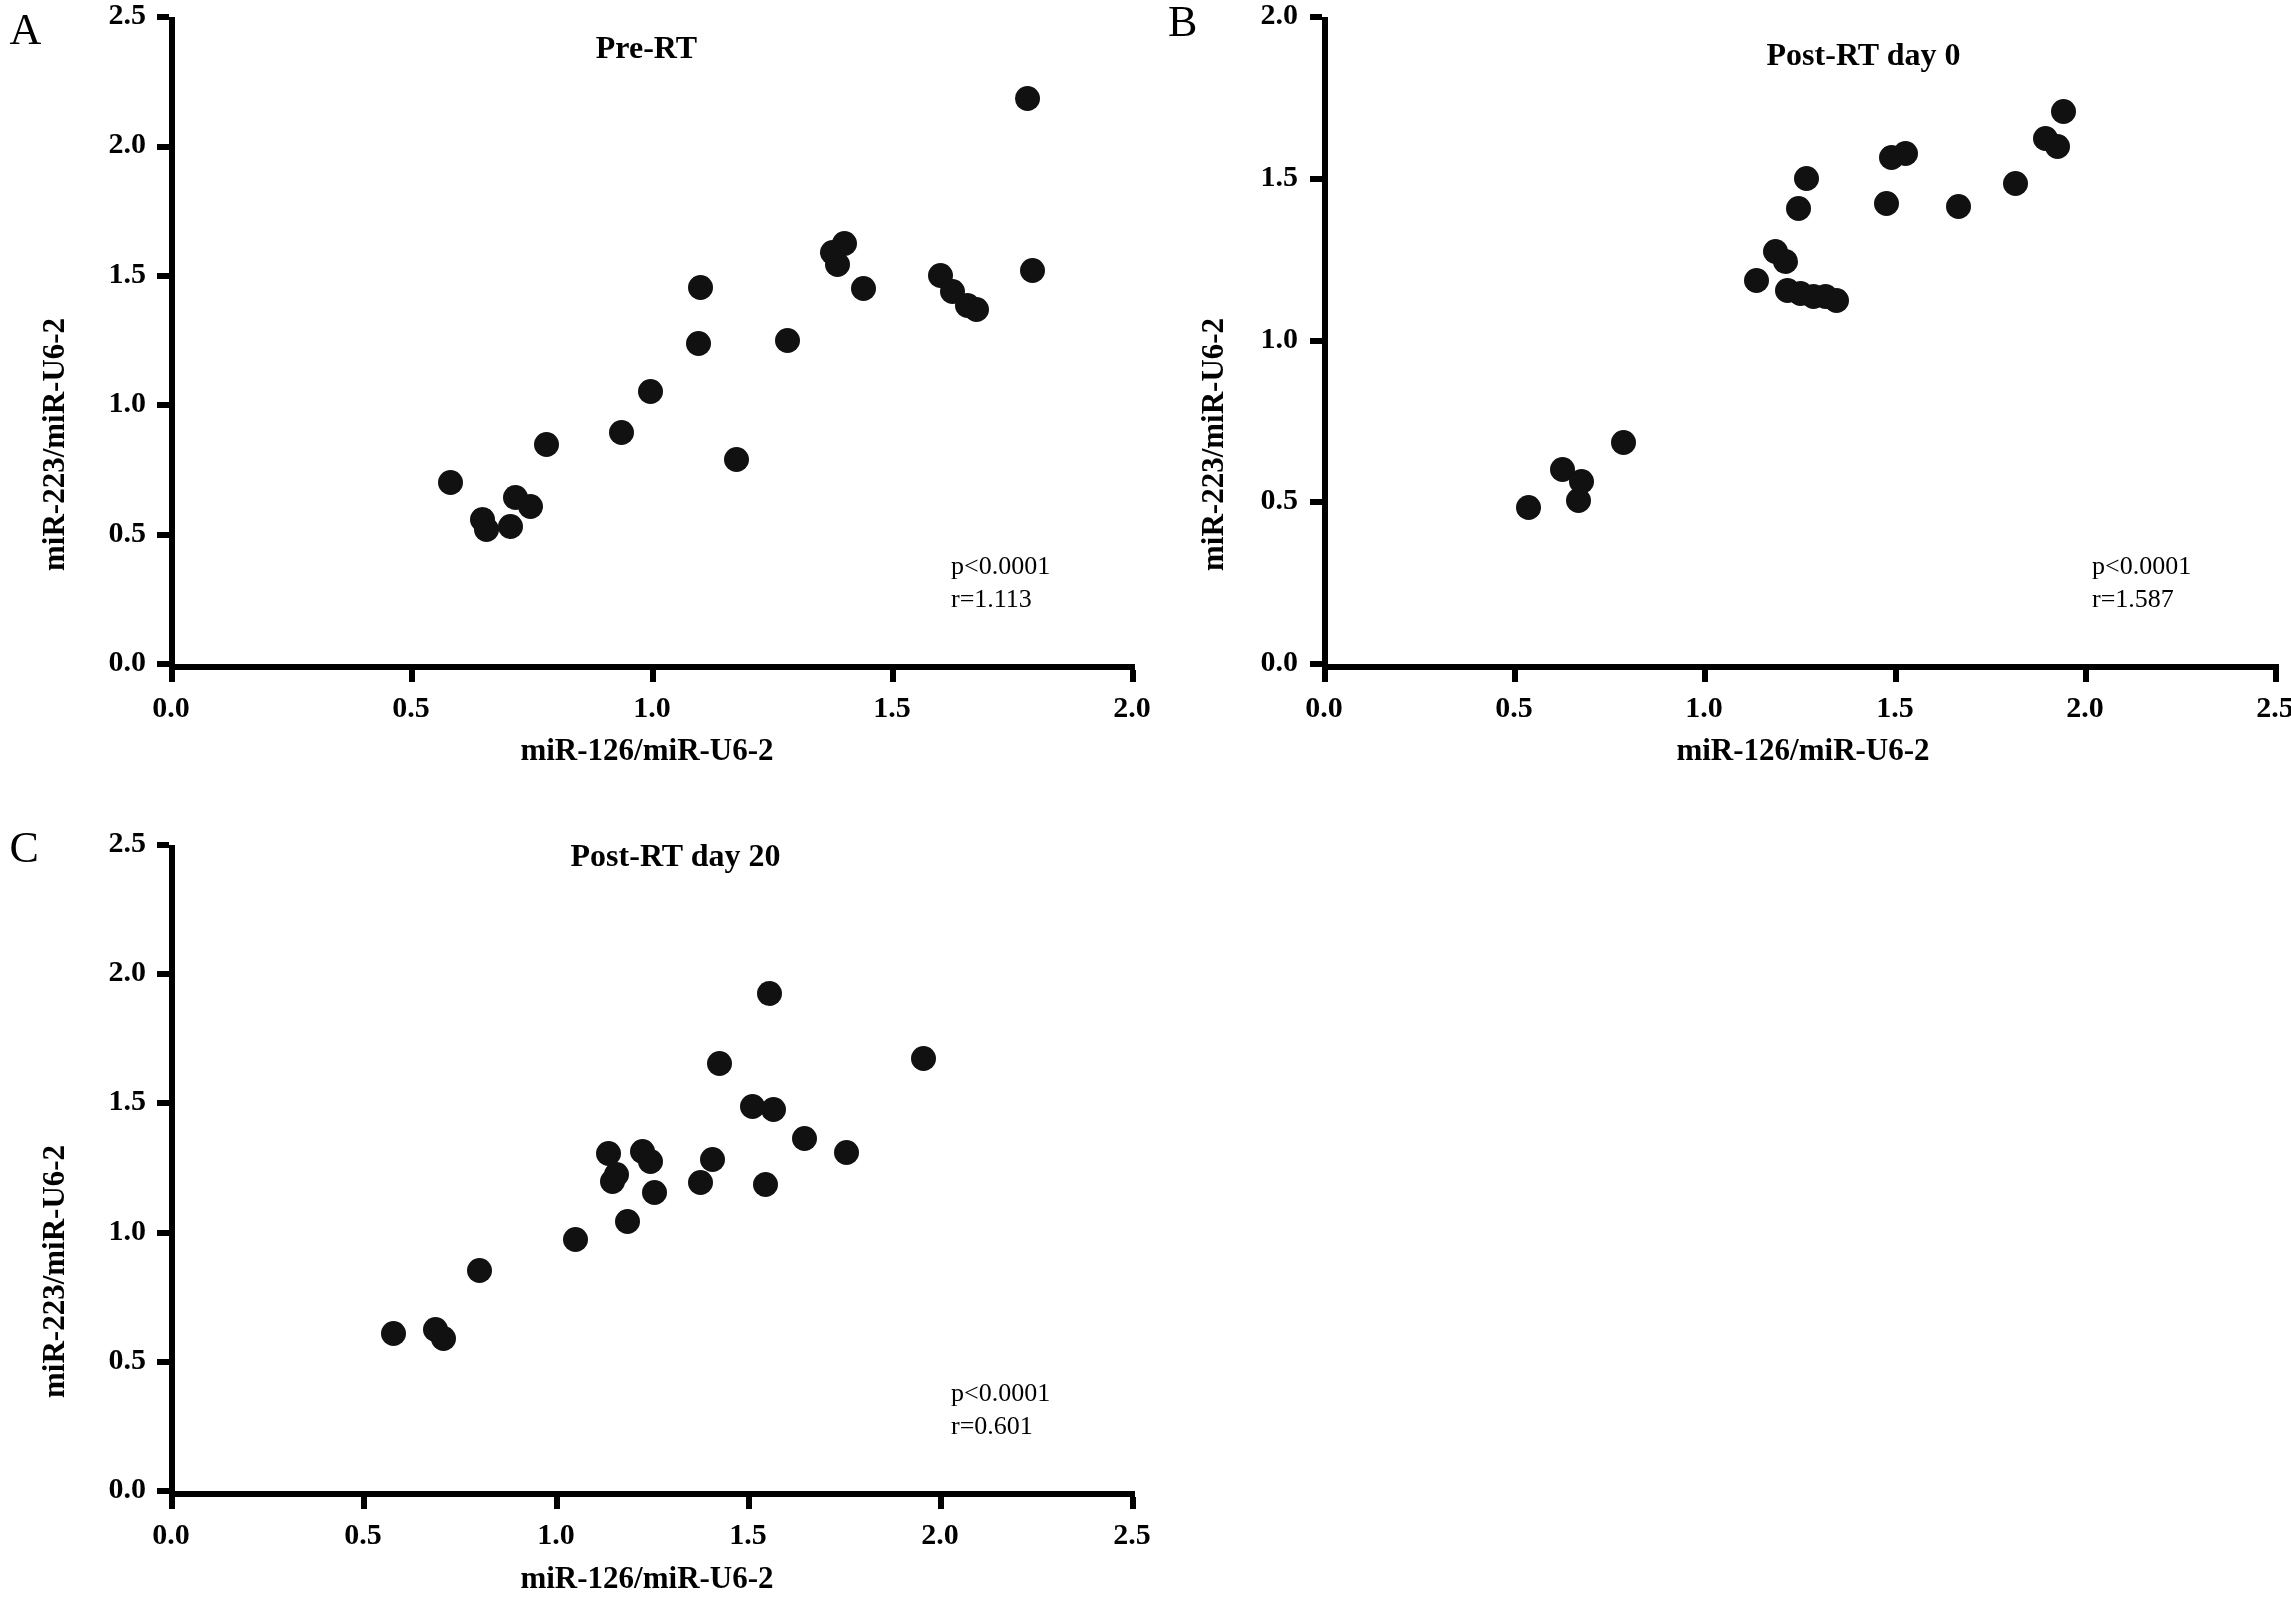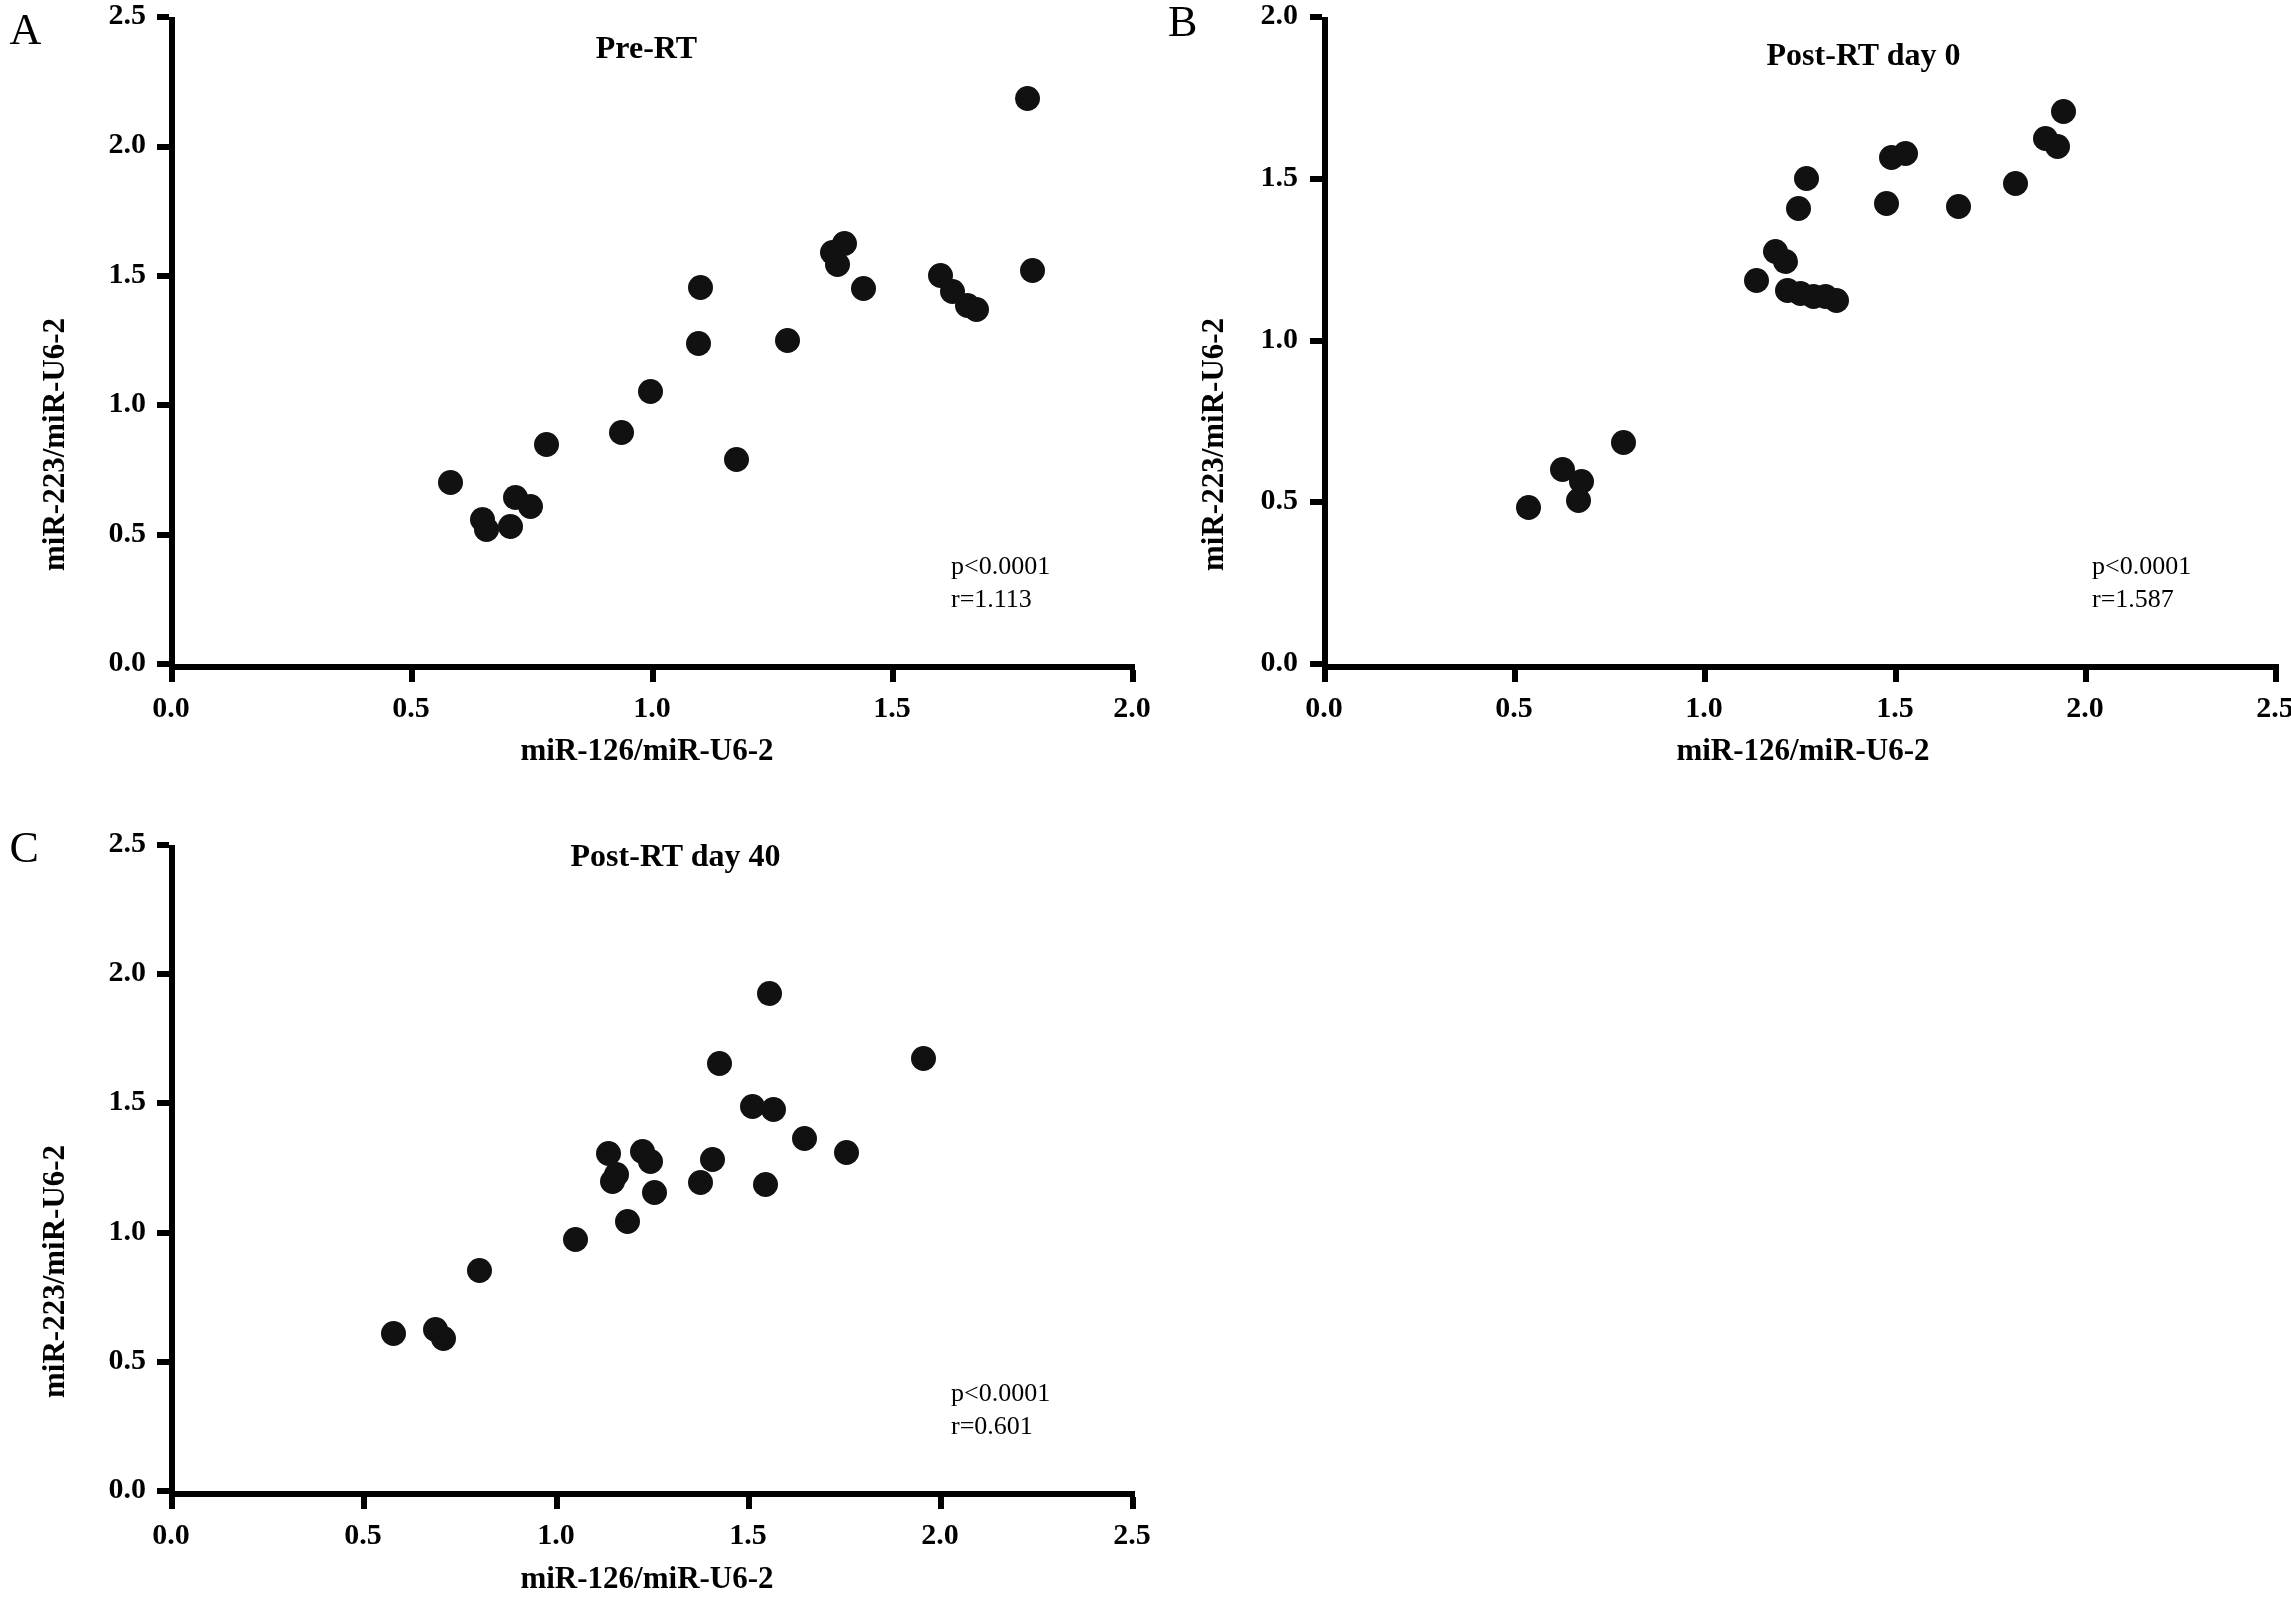--- a/index.html
+++ b/index.html
@@ -205,21 +205,21 @@
         <div class="dot" style="left: 1893px; top: 141px; width: 25px; height: 25px;"></div>
         <div class="dot" style="left: 1946px; top: 194px; width: 25px; height: 25px;"></div>
         <div class="dot" style="left: 2003px; top: 171px; width: 25px; height: 25px;"></div>
         <div class="dot" style="left: 2033px; top: 126px; width: 25px; height: 25px;"></div>
         <div class="dot" style="left: 2045px; top: 134px; width: 25px; height: 25px;"></div>
         <div class="dot" style="left: 2051px; top: 99px; width: 25px; height: 25px;"></div>
       </div>
     </div>
     <div class="panel" style="left: 0px; top: 0px; width: 2291px; height: 1618px;">
       <div class="panel-letter" style="left: 9.5px; top: 826px;">C</div>
-      <div class="panel-title" style="left: 476px; top: 837px; width: 399px;">Post-RT day 40</div>
+      <div class="panel-title" style="left: 476px; top: 837px; width: 399px;">Post-RT day 20</div>
       <div class="axis-line" style="left: 169px; top: 845px; width: 5.7px; height: 652px;"></div>
       <div class="axis-line" style="left: 169px; top: 1491px; width: 966px; height: 5.7px;"></div>
       <div class="tick" style="left: 169px; top: 1497px; width: 5.7px; height: 12.4px;"></div>
       <div class="tick-label" style="left: 131px; top: 1517px; width: 80px; text-align: center;">0.0</div>
       <div class="tick" style="left: 361px; top: 1497px; width: 5.7px; height: 12.4px;"></div>
       <div class="tick-label" style="left: 323px; top: 1517px; width: 80px; text-align: center;">0.5</div>
       <div class="tick" style="left: 554px; top: 1497px; width: 5.7px; height: 12.4px;"></div>
       <div class="tick-label" style="left: 516px; top: 1517px; width: 80px; text-align: center;">1.0</div>
       <div class="tick" style="left: 746px; top: 1497px; width: 5.7px; height: 12.4px;"></div>
       <div class="tick-label" style="left: 708px; top: 1517px; width: 80px; text-align: center;">1.5</div>

